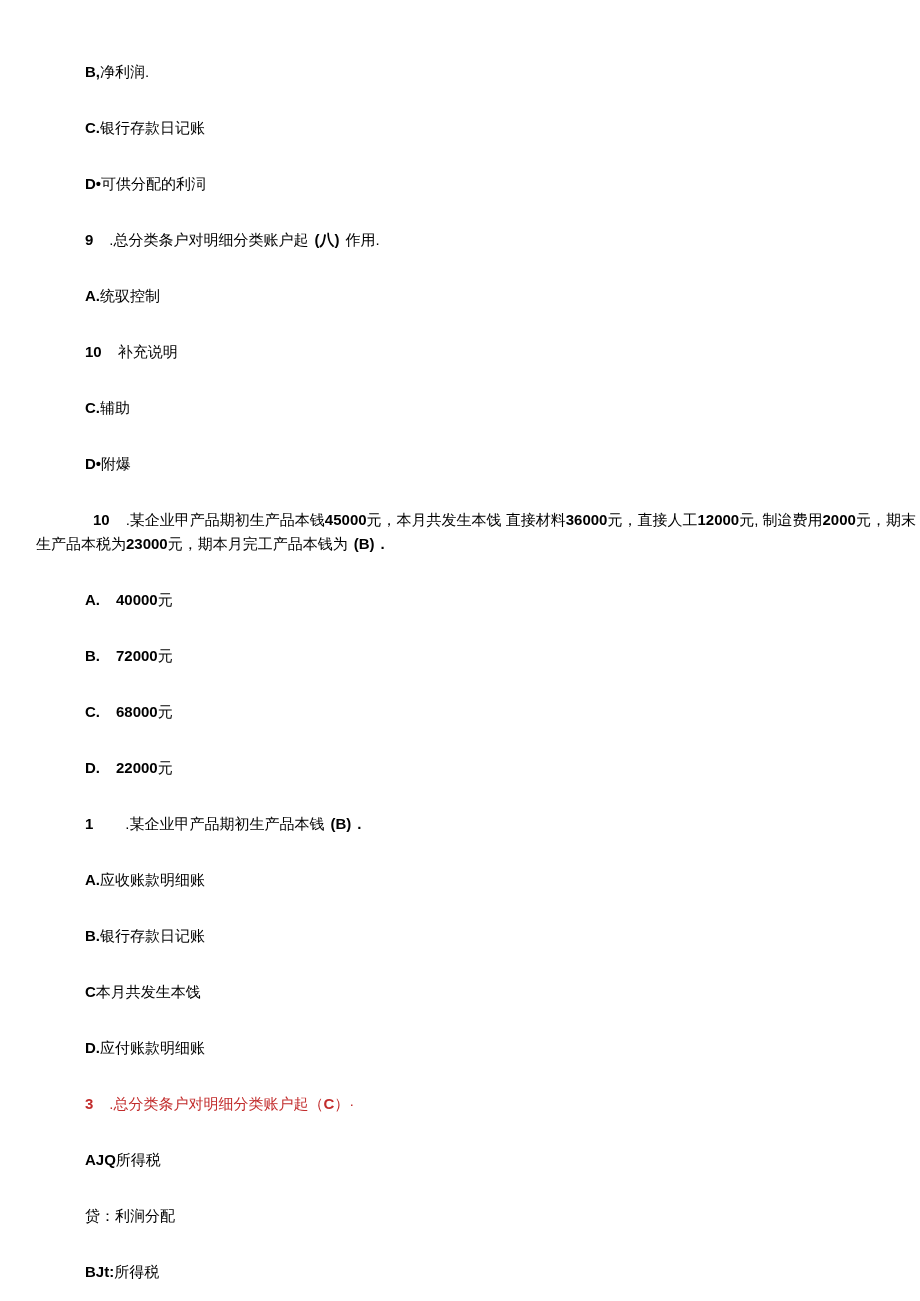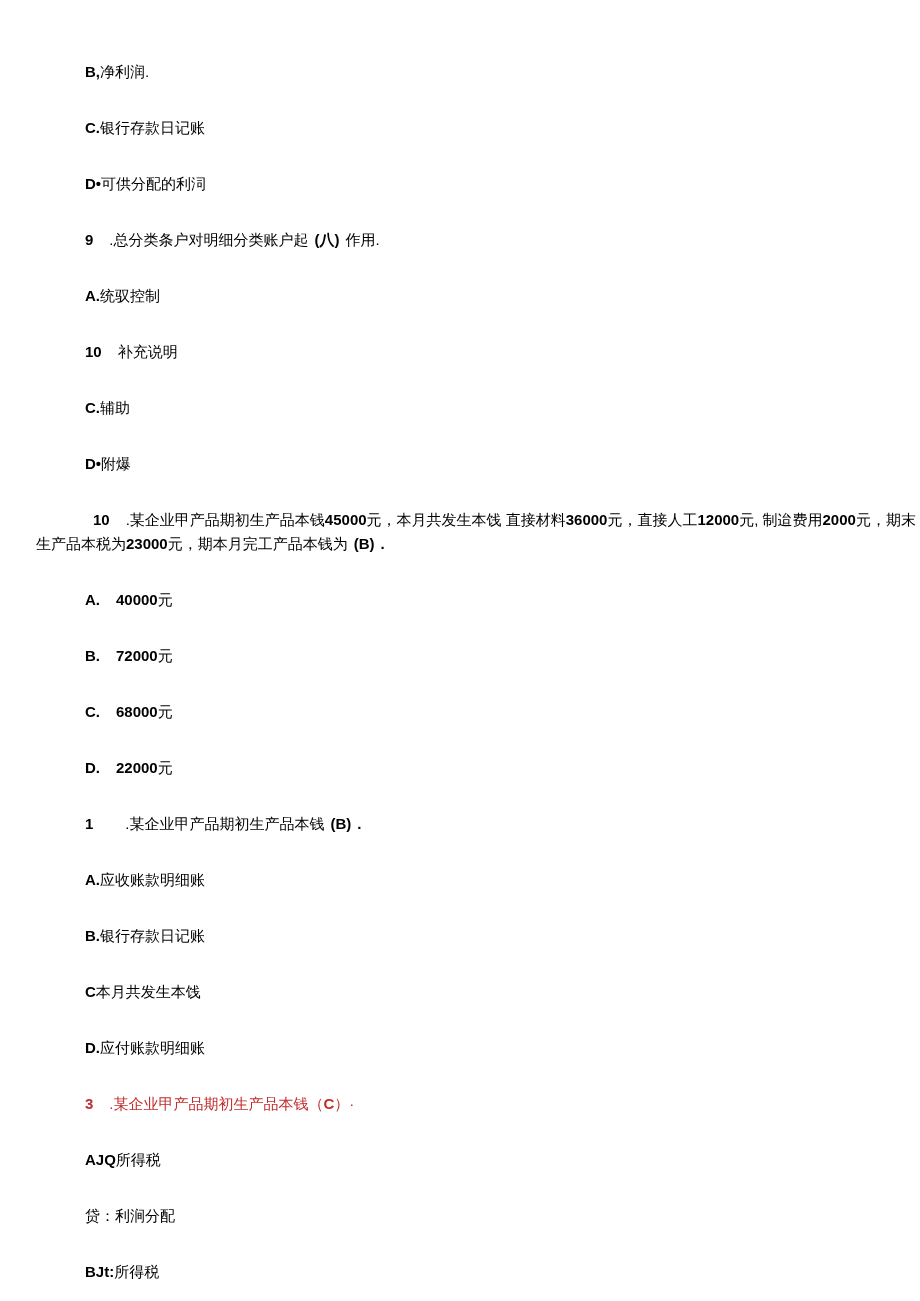--- a/index.html
+++ b/index.html
@@ -97,21 +97,21 @@
 
 <div class="block indent">
   <span class="bold">C</span><span>本月共发生本饯</span>
 </div>
 
 <div class="block indent">
   <span class="bold">D.</span><span>应付账款明细账</span>
 </div>
 
 <div class="block indent red">
-  <span class="bold">3</span><span class="gap2"></span><span>.某企业甲产品期初生产品本钱（</span><span class="bold">C</span><span>）·</span>
+  <span class="bold">3</span><span class="gap2"></span><span>.总分类条户对明细分类账户起（</span><span class="bold">C</span><span>）·</span>
 </div>
 
 <div class="block indent">
   <span class="bold">AJQ</span><span>所得税</span>
 </div>
 
 <div class="block indent">
   <span>贷：利涧分配</span>
 </div>
 

